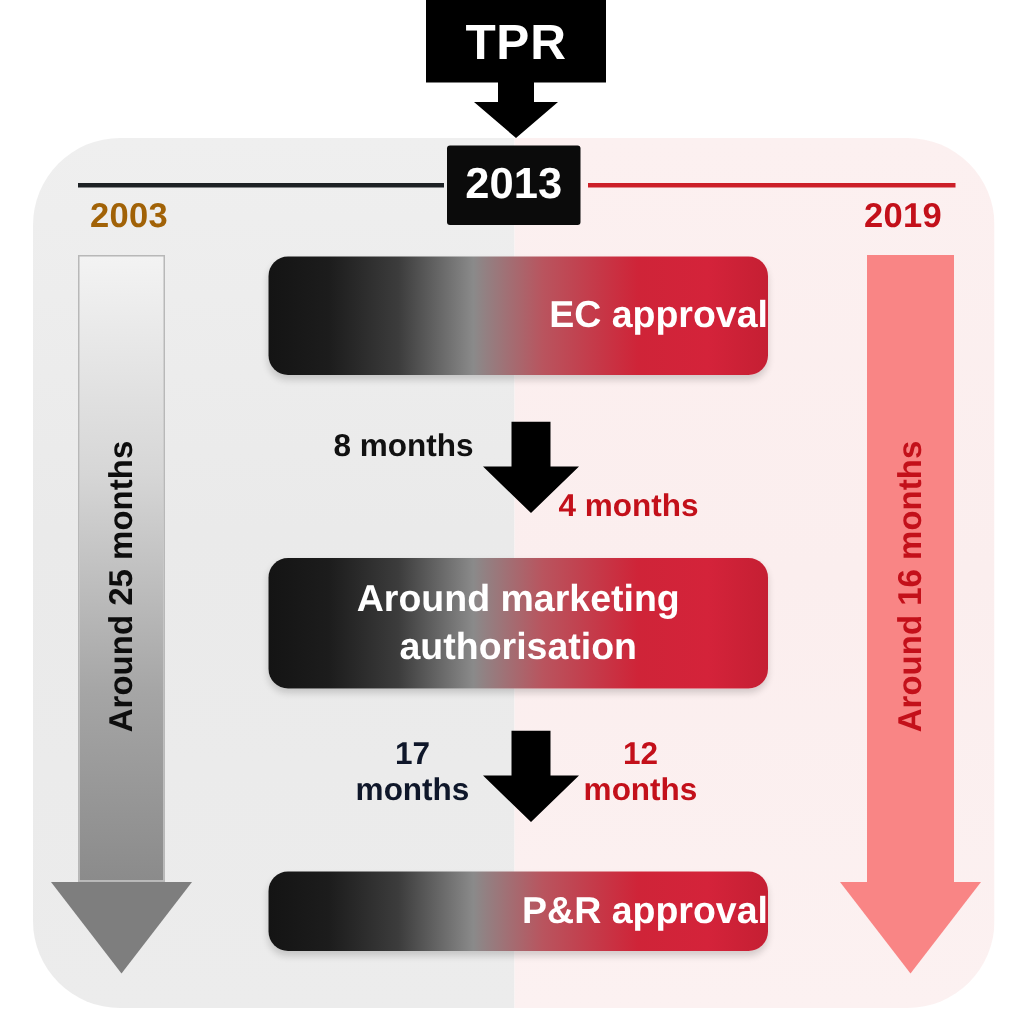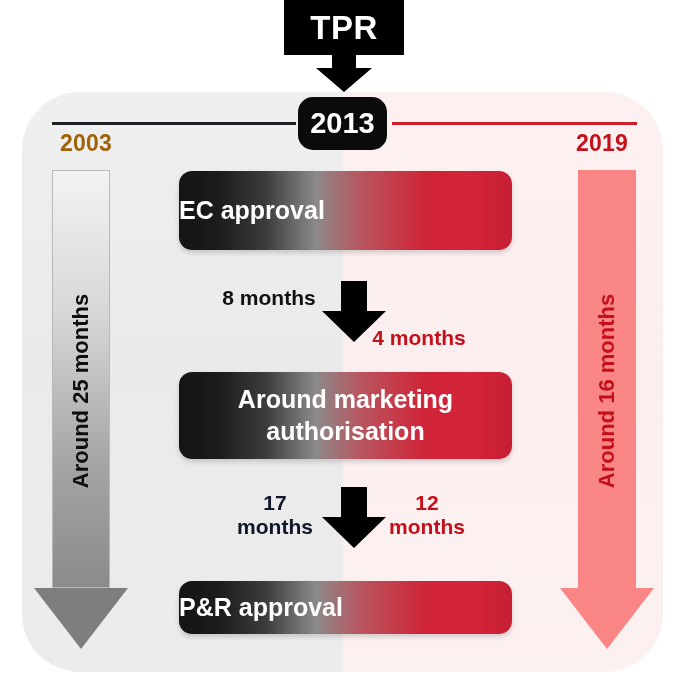--- a/index.html
+++ b/index.html
@@ -71,21 +71,21 @@
     left: 314px; top: 53px;
     width: 60px; height: 40px;
   }
 
   
   .year-badge {
     position: absolute;
     left: 298px; top: 97px;
     width: 89px; height: 53px;
     background: #0b0b0b;
-    border-radius: 15px;
+    border-radius: 2px;
     display: flex;
     align-items: center;
     justify-content: center;
     color: #ffffff;
     font-size: 29px;
     font-weight: bold;
   }
 
   
   .year-label {
@@ -167,21 +167,21 @@
         #141414 0%,
         #1c1c1c 12%,
         #3c3c3c 26%,
         #8a8a8a 41%,
         #b9545e 55%,
         #cf2438 74%,
         #d4233a 88%,
         #c51f33 100%);
     display: flex;
     align-items: center;
-    justify-content: flex-start;
+    justify-content: flex-end;
     text-align: center;
     color: #ffffff;
     font-size: 25px;
     font-weight: bold;
     line-height: 1.25;
     box-shadow: 0 3px 5px rgba(0,0,0,0.16);
   }
   .box-ec       { top: 171px; height: 79px; }
   .box-spanish  { top: 372px; height: 87px; padding: 0 14px; box-sizing: border-box; }
   .box-pr       { top: 581px; height: 53px; }

